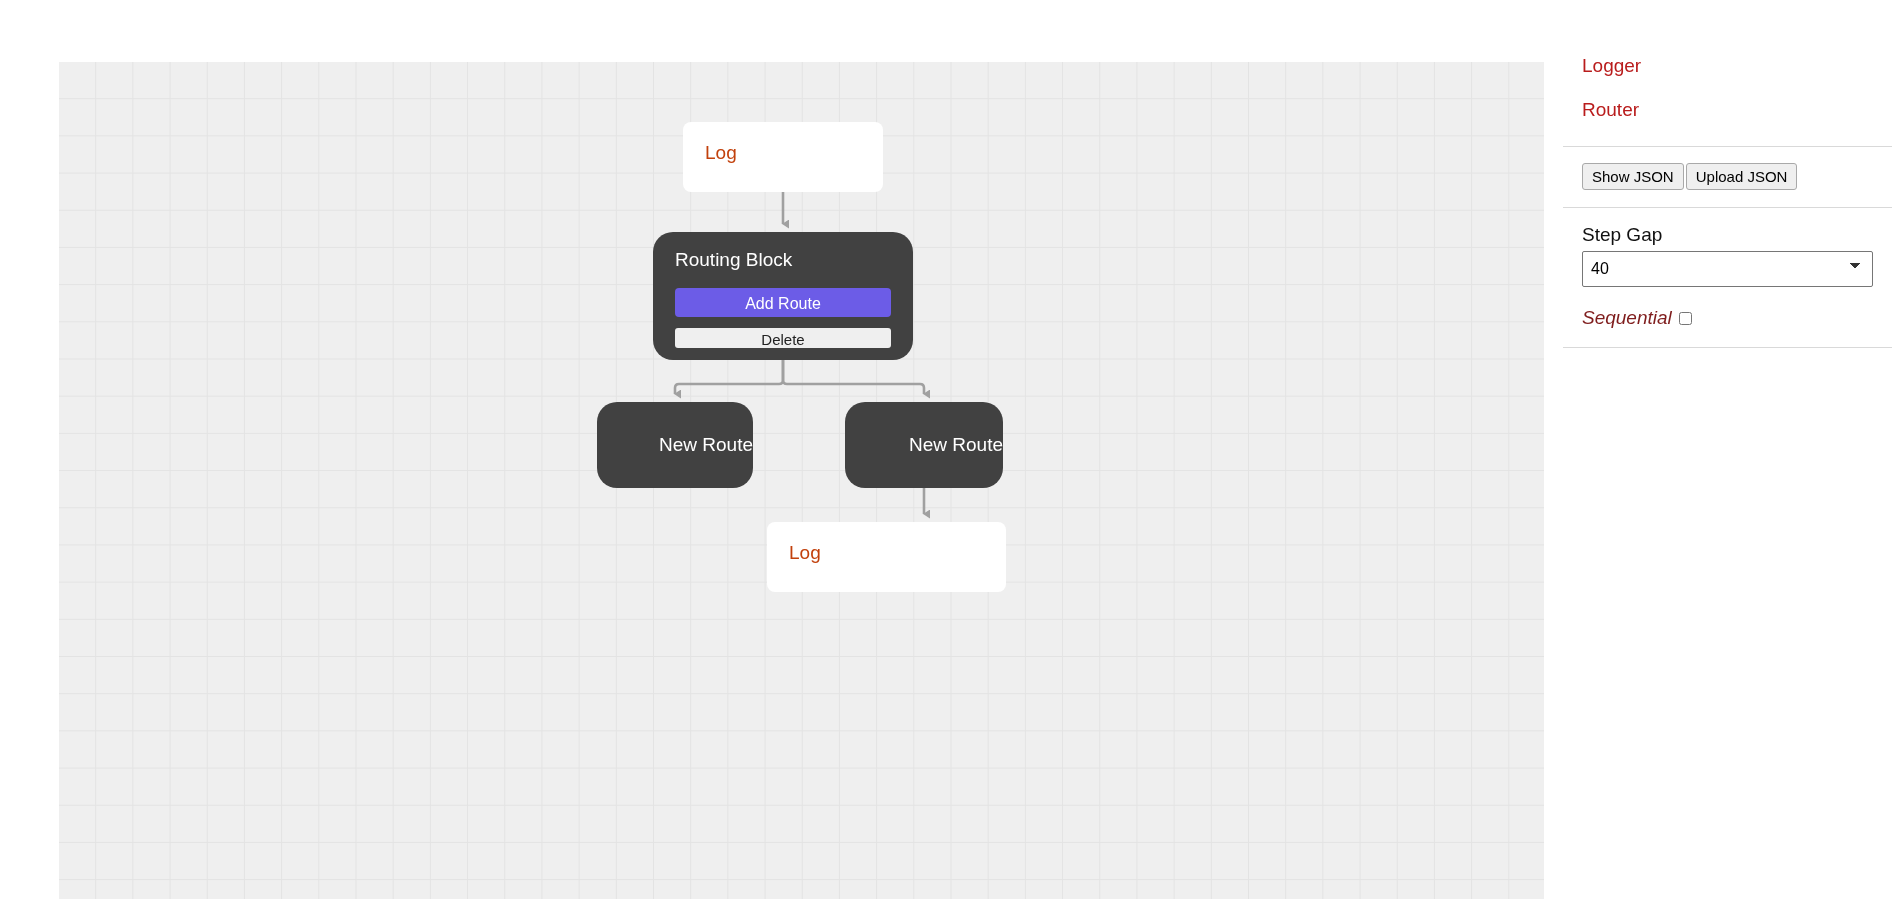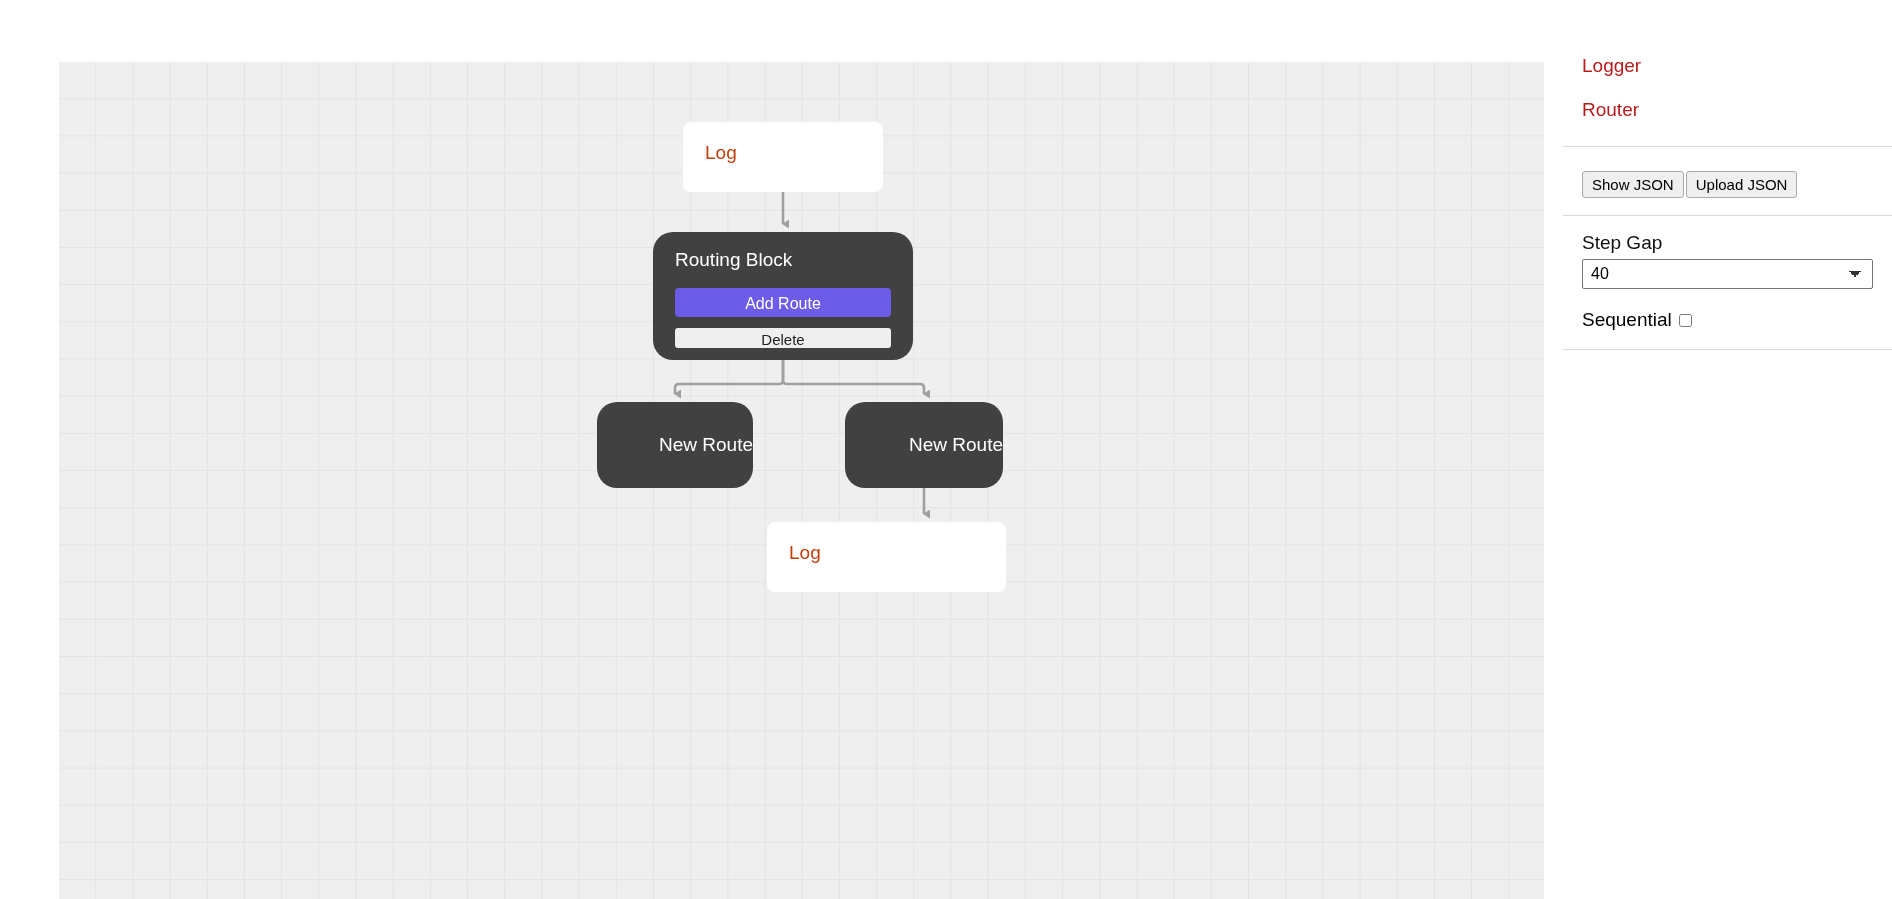--- a/index.html
+++ b/index.html
@@ -157,34 +157,33 @@
   .std-btn {
     font-family: "Liberation Sans", sans-serif;
     font-size: 15px;
     color: #000000;
     background: #efefef;
     border: 1px solid #a9a9a9;
     border-radius: 3px;
     padding: 3px 9px;
     cursor: pointer;
     line-height: 1.3;
-    margin-top: 8px;
   }
   .btn-row .std-btn + .std-btn { margin-left: 2px; }
 
   .field-label {
     font-size: 19px;
     color: #111111;
     margin-bottom: 4px;
     line-height: 1.2;
   }
 
   .select-gap {
     width: 100%;
-    height: 30px;
+    height: 36px;
     font-family: "Liberation Sans", sans-serif;
     font-size: 16px;
     color: #000000;
     background: #ffffff;
     border: 1px solid #767676;
     border-radius: 2px;
     padding: 0 8px;
     -webkit-appearance: none;
     -moz-appearance: none;
     appearance: none;
@@ -199,22 +198,23 @@
     cursor: pointer;
   }
 
   .check-row {
     display: flex;
     align-items: center;
     margin-top: 20px;
   }
   .check-label {
     font-size: 19px;
-    color: #000000;
+    color: #7f1d1d;
     line-height: 1.2;
+    font-style: italic;
   }
   .chk {
     width: 13px;
     height: 13px;
     margin: 0 0 0 7px;
     cursor: pointer;
   }
 </style>
 </head>
 <body>

